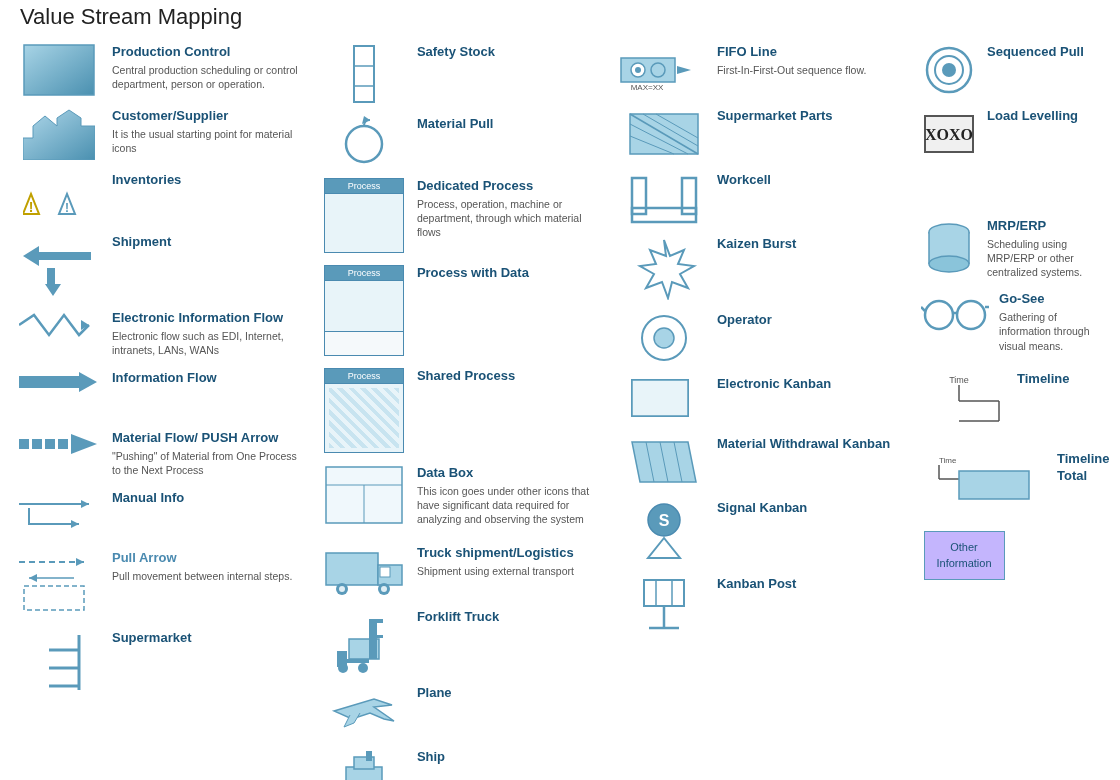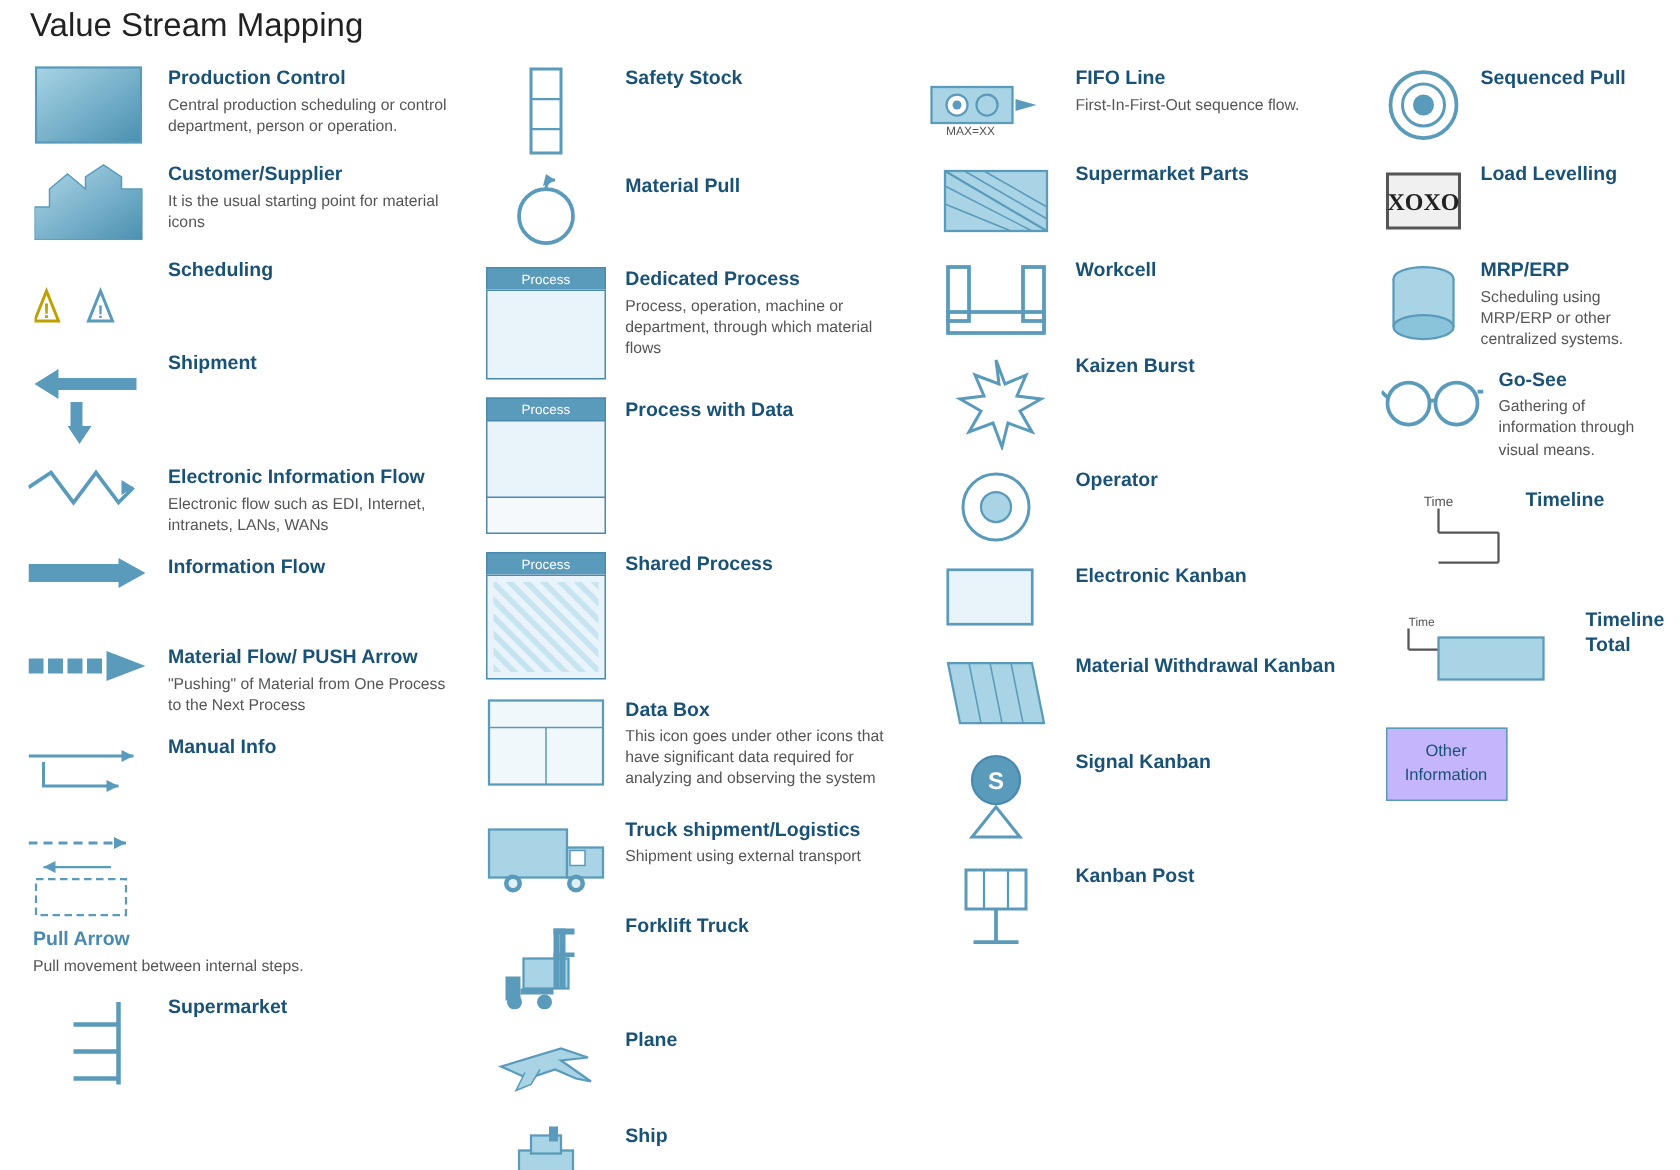--- a/index.html
+++ b/index.html
@@ -95,21 +95,21 @@
         <svg width="72" height="50" viewBox="0 0 72 50">
 
           <polygon points="16,42 0,42 8,22" fill="none" stroke="#c0a000" stroke-width="2"></polygon>
           <text x="8" y="40" text-anchor="middle" font-size="14" fill="#c0a000" font-weight="bold">!</text>
 
           <polygon points="52,42 36,42 44,22" fill="none" stroke="#5a9aba" stroke-width="2"></polygon>
           <text x="44" y="40" text-anchor="middle" font-size="12" fill="#5a9aba" font-weight="bold">!</text>
         </svg>
       </div>
       <div class="item-text">
-        <div class="item-title">Scheduling</div>
+        <div class="item-title">Inventories</div>
       </div>
     </div>
 
     <div class="item">
       <div class="item-icon">
         <svg width="80" height="64" viewBox="0 0 80 64">
 
           <polygon points="72,18 20,18 20,12 4,22 20,32 20,26 72,26" fill="#5a9aba"></polygon>
 
           <polygon points="28,34 36,34 36,50 42,50 34,62 26,50 28,50" fill="#5a9aba"></polygon>
@@ -171,21 +171,21 @@
 
           <polyline points="10,18 10,34 60,34" fill="none" stroke="#5a9aba" stroke-width="2"></polyline>
           <polygon points="60,34 52,30 52,38" fill="#5a9aba"></polygon>
         </svg>
       </div>
       <div class="item-text">
         <div class="item-title">Manual Info</div>
       </div>
     </div>
 
-    <div class="item" style="min-height:80px;flex-direction:column;">
+    <div class="item" style="min-height:80px;">
       <div class="item-icon">
         <svg width="80" height="68" viewBox="0 0 80 68">
 
           <line x1="0" y1="12" x2="65" y2="12" stroke="#5a9aba" stroke-width="2" stroke-dasharray="6,4"></line>
           <polygon points="65,12 57,8 57,16" fill="#5a9aba"></polygon>
 
           <line x1="10" y1="28" x2="55" y2="28" stroke="#5a9aba" stroke-width="1.5"></line>
           <polygon points="10,28 18,24 18,32" fill="#5a9aba"></polygon>
 
           <rect x="5" y="36" width="60" height="24" fill="none" stroke="#5a9aba" stroke-width="1.5" stroke-dasharray="5,3"></rect>
@@ -534,21 +534,21 @@
 
           <rect x="2" y="8" width="48" height="36" fill="#f0f0f0" stroke="#555" stroke-width="2"></rect>
           <text x="26" y="32" text-anchor="middle" font-size="16" fill="#222" font-weight="bold" font-family="serif">XOXO</text>
         </svg>
       </div>
       <div class="item-text">
         <div class="item-title">Load Levelling</div>
       </div>
     </div>
 
-    <div class="item" style="min-height:70px;">
+    <div class="item" style="min-height:70px;margin-top:46px;">
       <div class="item-icon" style="width:60px; min-width:60px;">
         <svg width="52" height="60" viewBox="0 0 52 60">
 
           <ellipse cx="26" cy="14" rx="20" ry="8" fill="#a8d4e6" stroke="#5a9aba" stroke-width="1.5"></ellipse>
           <rect x="6" y="14" width="40" height="32" fill="#a8d4e6" stroke="none"></rect>
           <line x1="6" y1="14" x2="6" y2="46" stroke="#5a9aba" stroke-width="1.5"></line>
           <line x1="46" y1="14" x2="46" y2="46" stroke="#5a9aba" stroke-width="1.5"></line>
           <ellipse cx="26" cy="46" rx="20" ry="8" fill="#8ac4da" stroke="#5a9aba" stroke-width="1.5"></ellipse>
         </svg>
       </div>

